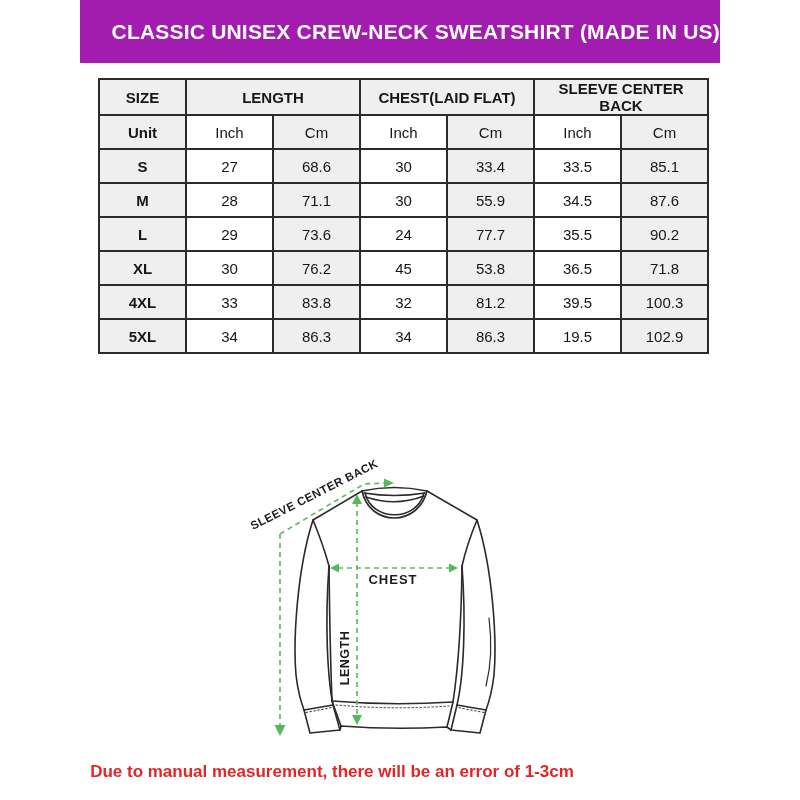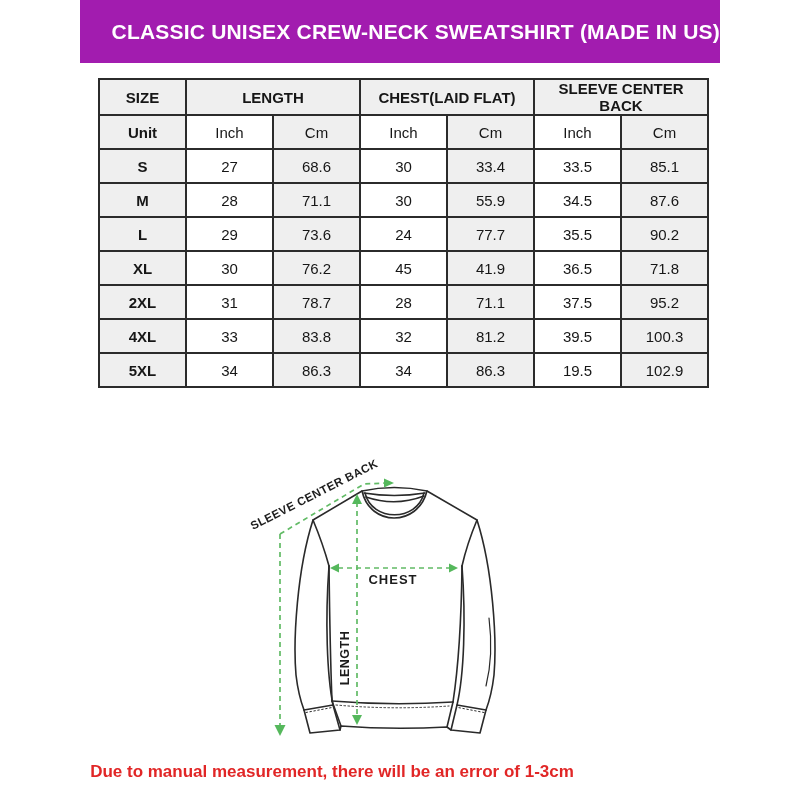--- a/index.html
+++ b/index.html
@@ -98,32 +98,23 @@
       <td>24</td>
       <td class="shade">77.7</td>
       <td>35.5</td>
       <td class="shade">90.2</td>
     </tr>
     <tr>
       <td class="sizecol">XL</td>
       <td>30</td>
       <td class="shade">76.2</td>
       <td>45</td>
-      <td class="shade">41.9</td>
+      <td class="shade">53.8</td>
       <td>36.5</td>
       <td class="shade">71.8</td>
-    </tr>
-    <tr>
-      <td class="sizecol">2XL</td>
-      <td>31</td>
-      <td class="shade">78.7</td>
-      <td>28</td>
-      <td class="shade">71.1</td>
-      <td>37.5</td>
-      <td class="shade">95.2</td>
     </tr>
     <tr>
       <td class="sizecol">4XL</td>
       <td>33</td>
       <td class="shade">83.8</td>
       <td>32</td>
       <td class="shade">81.2</td>
       <td>39.5</td>
       <td class="shade">100.3</td>
     </tr>

